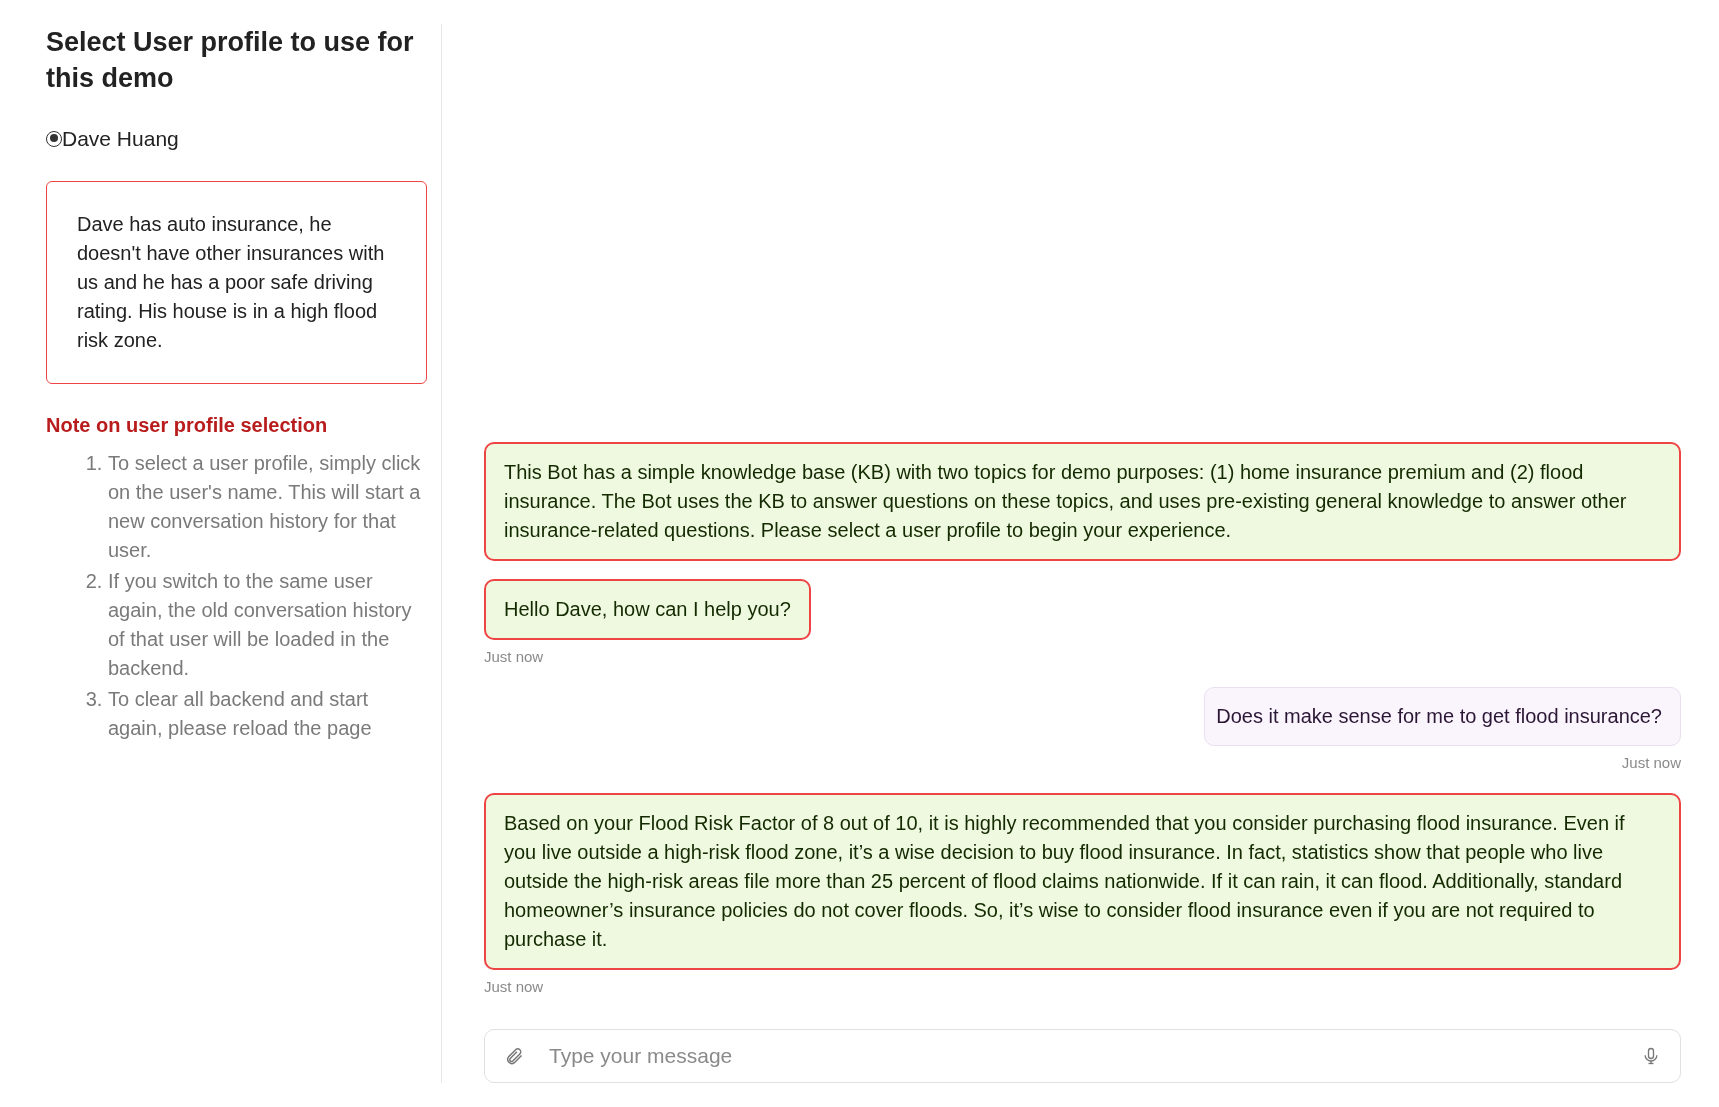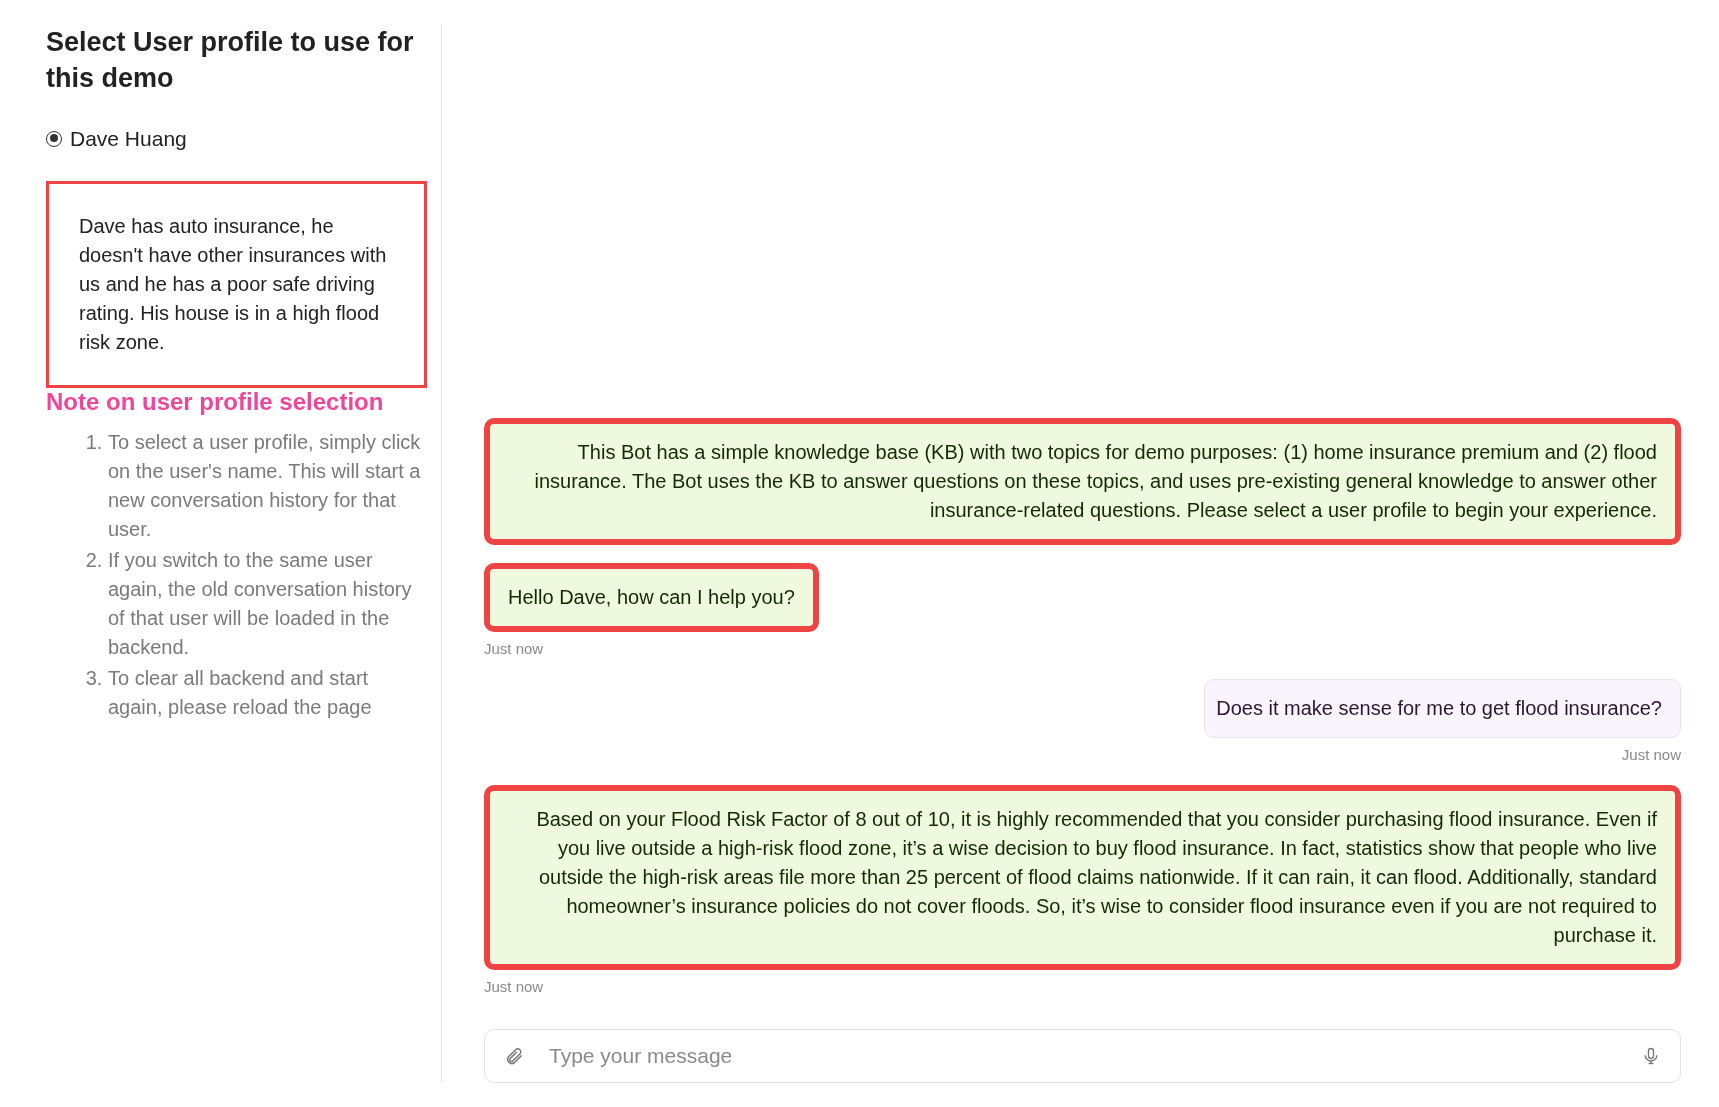--- a/index.html
+++ b/index.html
@@ -19,21 +19,21 @@
     .sidebar h2 {
       font-size: 27px;
       font-weight: 700;
       color: #222;
       margin-bottom: 30px;
       line-height: 1.35;
     }
     .radio-opt {
       display: flex;
       align-items: center;
-      gap: 8px;
+      gap: 0;
       margin-bottom: 6px;
       cursor: pointer;
     }
     .radio-circle {
       width: 16px; height: 16px;
       border: 1.5px solid #333;
       border-radius: 50%;
       position: relative;
       display: inline-block;
     }
@@ -43,32 +43,33 @@
       top: 2.5px; left: 2.5px;
       width: 8px; height: 8px;
       background: #333;
       border-radius: 50%;
     }
     .radio-label {
       font-size: 21px;
       color: #222;
     }
     .profile-card {
-      border: 3px solid #ef4444;
-      border-radius: 0;
+      border: 1px solid #ef4444;
+      border-radius: 6px;
       padding: 28px 30px;
       margin-top: 30px;
       font-size: 20px;
       color: #222;
       line-height: 1.45;
     }
     .notes-heading {
-      font-size: 24px;
+      font-size: 20px;
       font-weight: 600;
-      color: #ec4899;
+      color: #b91c1c;
+      margin-top: 30px;
     }
     .notes-list {
       margin-top: 12px;
       padding-left: 62px;
       color: #7a7a7a;
       font-size: 20px;
       line-height: 1.45;
     }
     .notes-list li { margin-bottom: 2px; }
 
@@ -92,24 +93,23 @@
       padding: 14px 18px;
       font-size: 20px;
       line-height: 1.45;
       color: #1b2d0f;
       max-width: 100%;
       margin-bottom: 4px;
       width: fit-content;
     }
     .bubble.bot {
       background: #eef9e0;
-      border: 6px solid #ef4444;
+      border: 2px solid #ef4444;
       color: #142a00;
       align-self: flex-start;
-      text-align: right;
     }
     .bubble.bot.wide { width: 100%; }
     .bubble.user {
       background: #faf4fd;
       border: 1px solid #e9dff0;
       color: #2b1735;
       align-self: flex-end;
       padding-left: 11px;
     }
     .timestamp {

